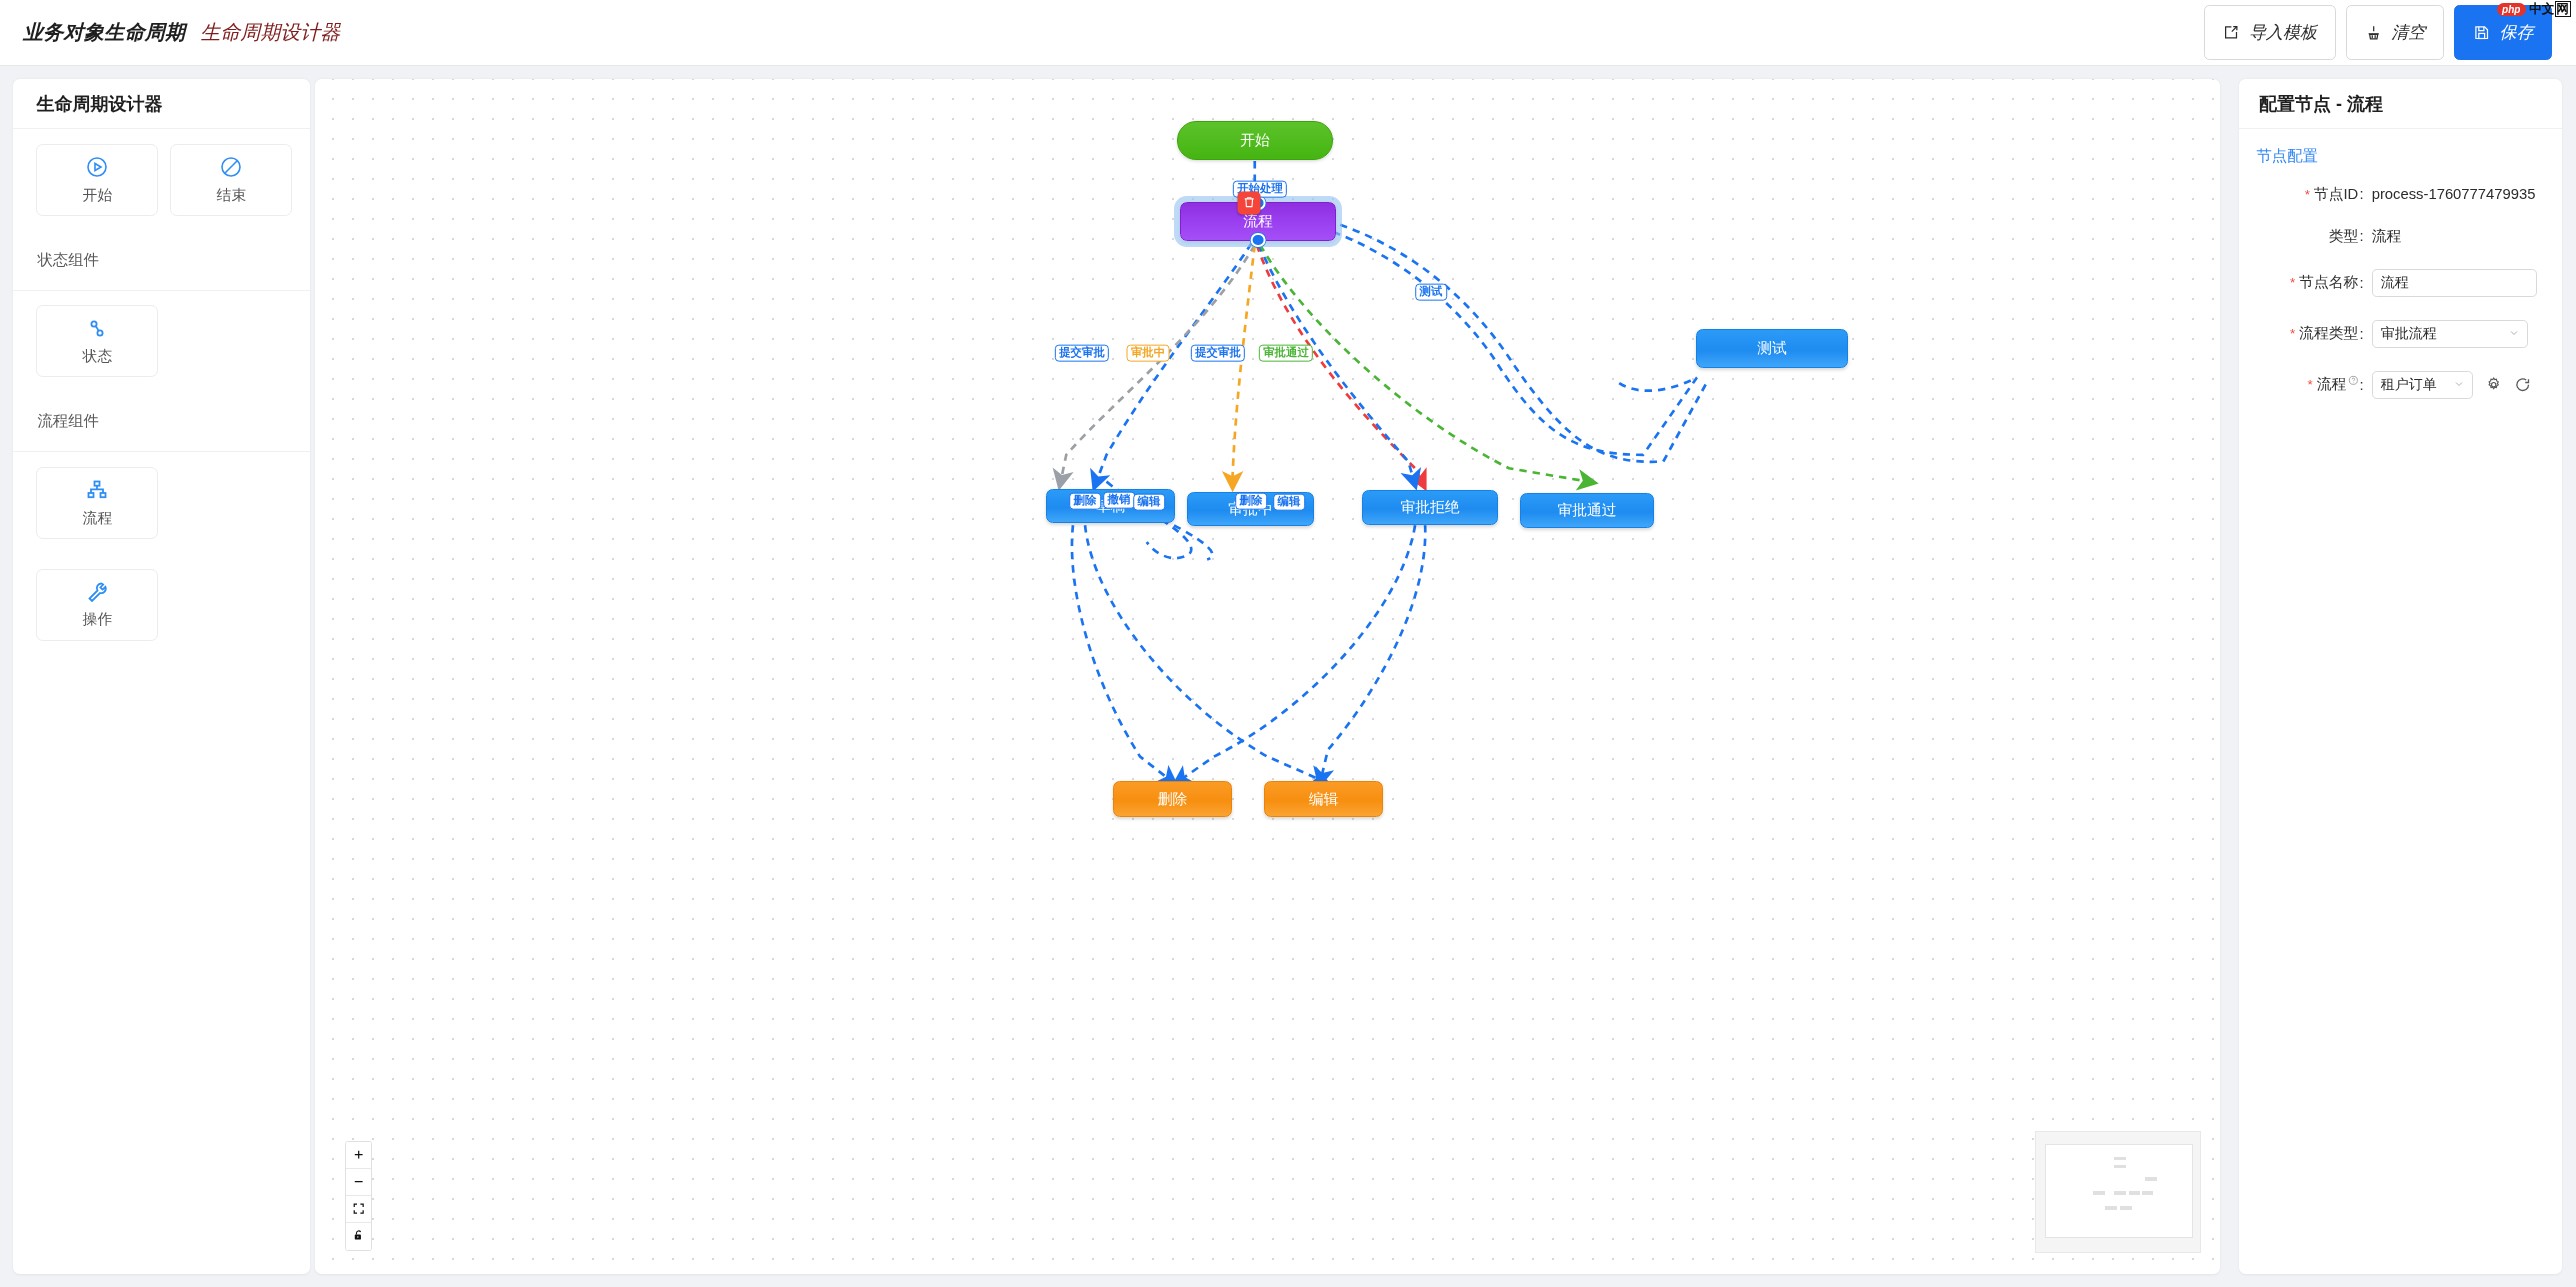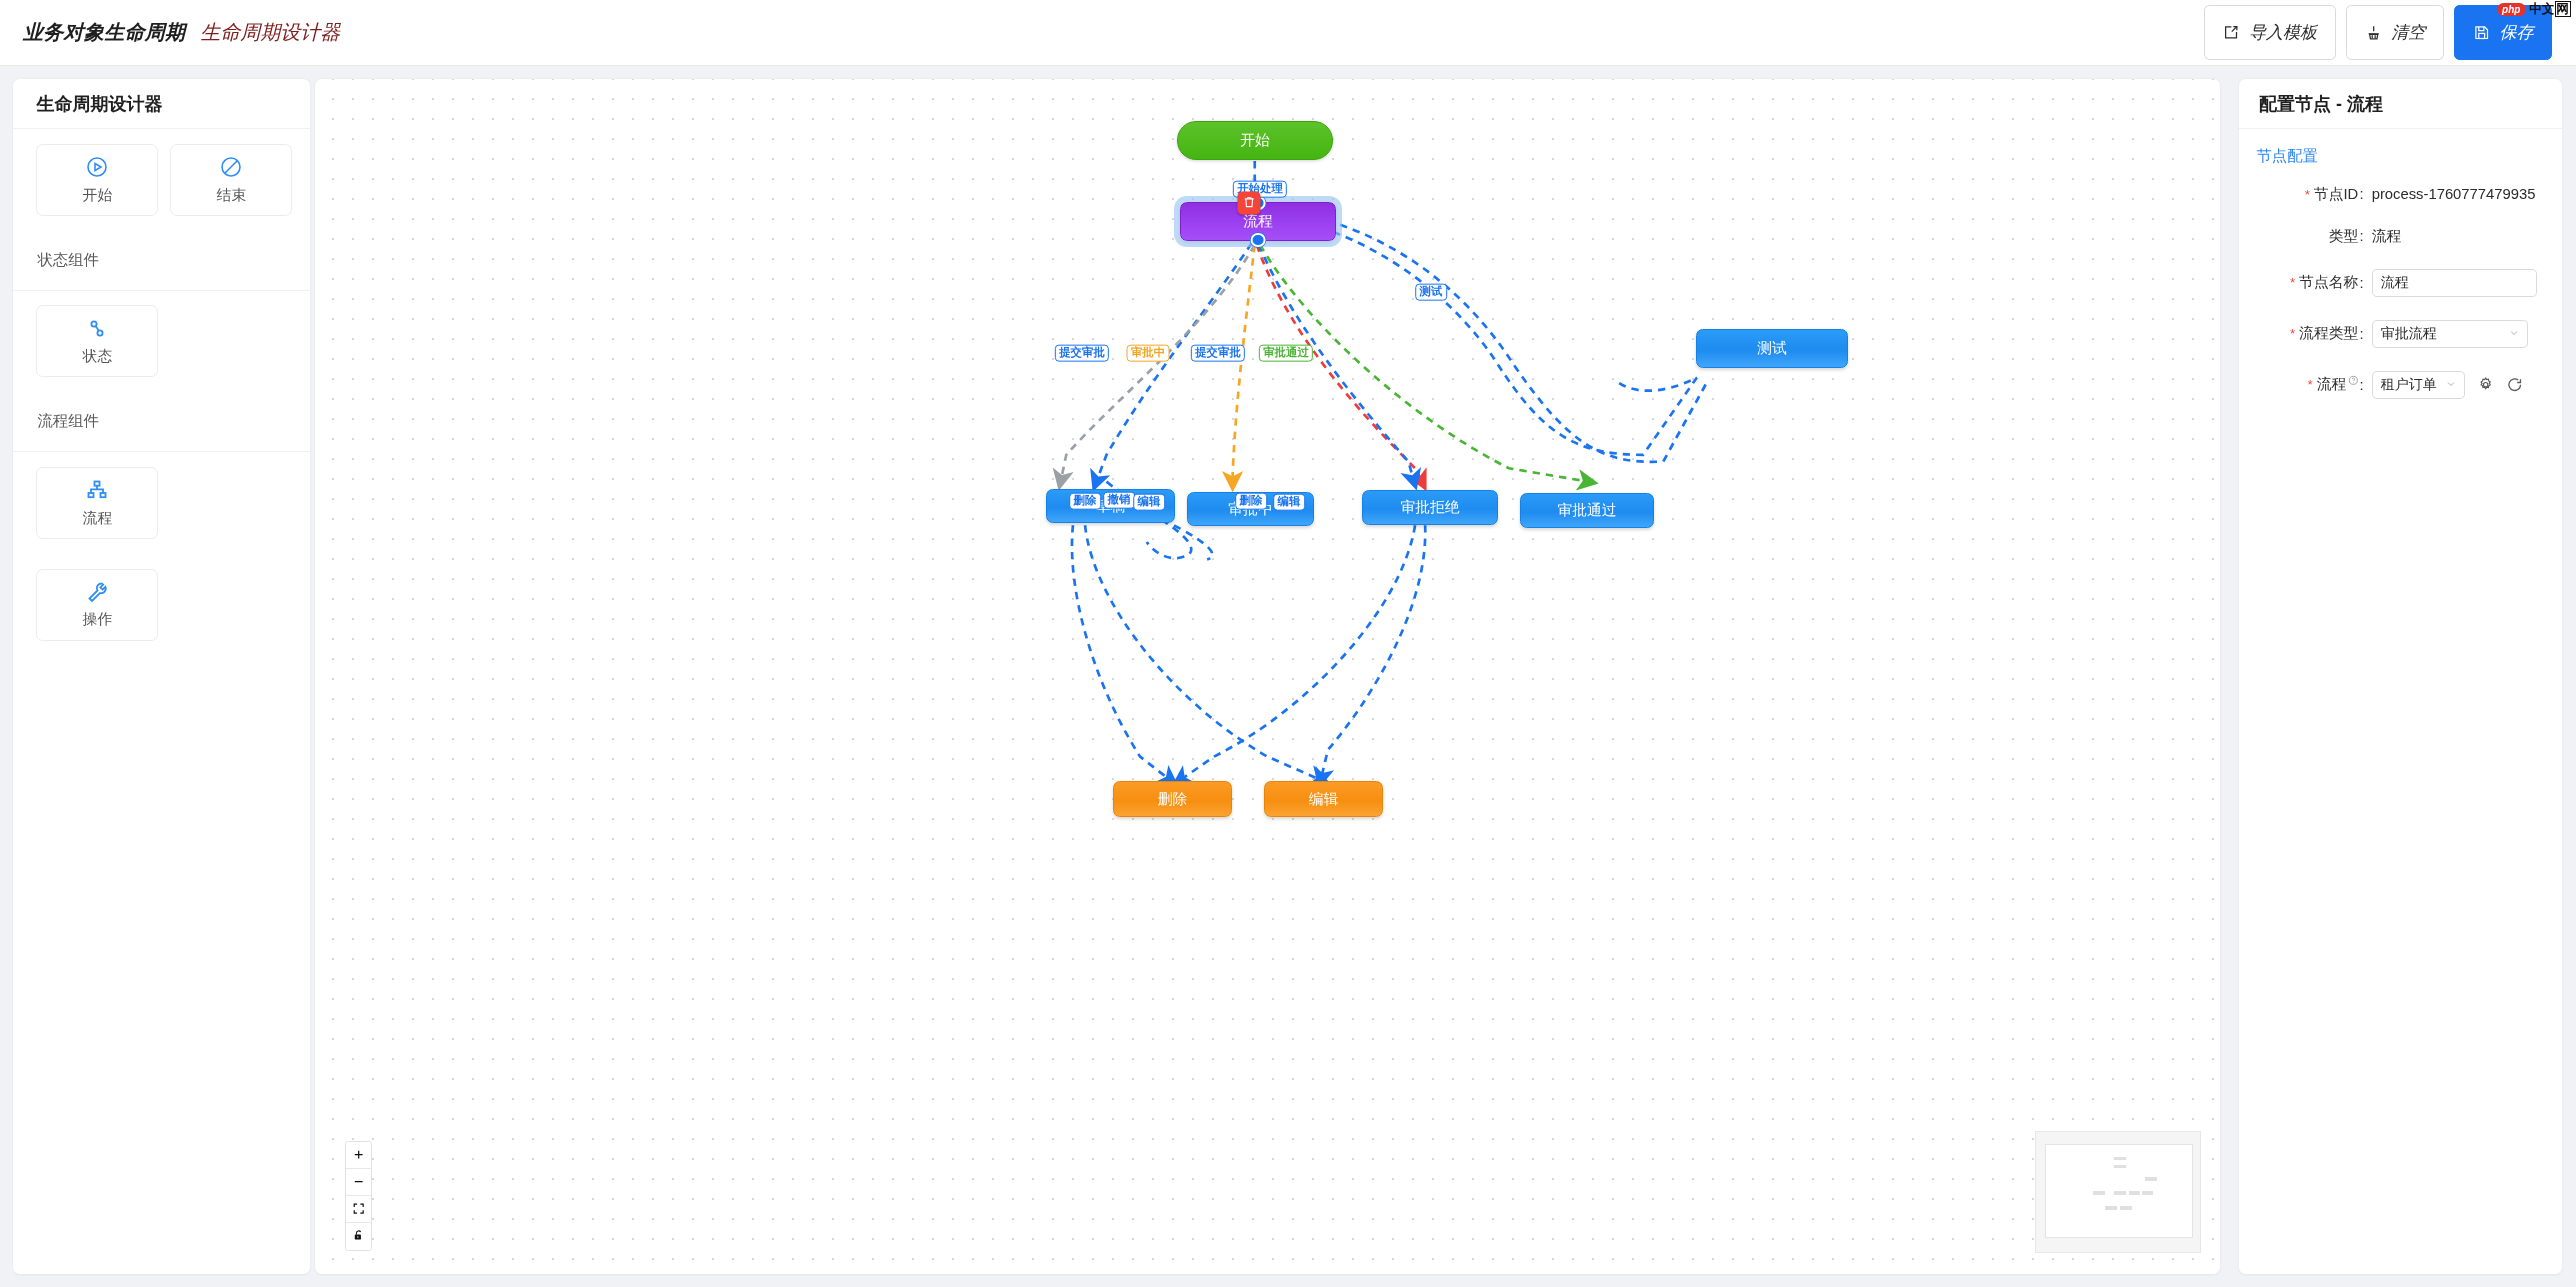--- a/index.html
+++ b/index.html
@@ -239,21 +239,21 @@
     padding: 0 8px; font-size: 14px; color: #2b2b2b;
     font-family: inherit; outline: none; background: #fff;
   }
   .rp-select {
     width: 156px; height: 28px;
     border: 0.7px solid #d9d9d9; border-radius: 4.7px;
     padding: 0 6.7px 0 8px; font-size: 14px; color: #2b2b2b;
     display: flex; align-items: center; justify-content: space-between;
     cursor: pointer; background: #fff;
   }
-  .rp-select.narrow { width: 93px; }
+  .rp-select.narrow { width: 101px; }
   .chev { color: #b0b0b0; font-size: 10.7px; }
   .icon-btn { cursor: pointer; margin-left: 12px; color: #595959; display:flex; }
   .help-sup {
     display: inline-flex; align-items: flex-start;
     color: #9b9b9b; font-size: 9.4px; position: relative; top: -4.7px; left: 0.7px;
   }
 </style>
 </head>
 <body>
 

